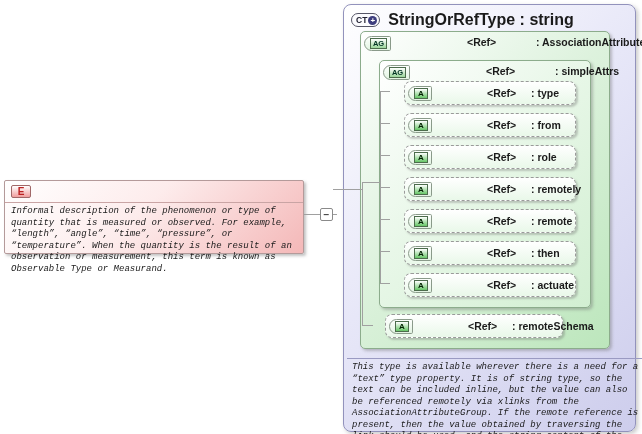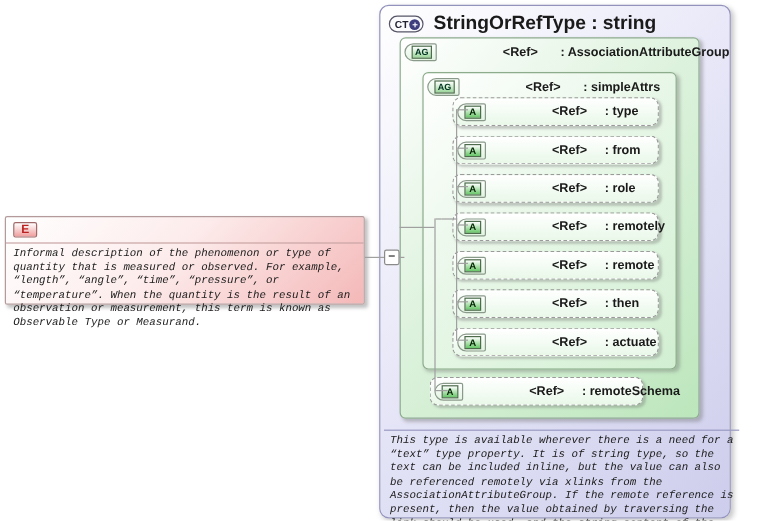--- a/index.html
+++ b/index.html
@@ -28,41 +28,41 @@
   
   .tline { position:absolute; background:#a0a0a0; }
   #toggle {
     position:absolute; left:320px; top:208px; width:13px; height:13px;
     border:1px solid #8a8a8a; border-radius:2px; background:#ffffff;
     font-size:10px; line-height:11px; font-weight:bold; color:#444; text-align:center;
   }
 
   
   #ct-box {
-    position:absolute; left:316px; top:4px; width:293px; height:428px;
+    position:absolute; left:343px; top:4px; width:293px; height:428px;
     border:1px solid #9292bc; border-radius:8px;
     background:linear-gradient(135deg,#ffffff 0%,#e7e7f8 45%,#cdcdec 100%);
     box-shadow:2px 2px 4px rgba(120,120,120,.4);
   }
   .ct-header { position:absolute; left:7px; top:6px; display:flex; align-items:center; }
   .ct-pill { display:flex; align-items:center; height:14px; border:1px solid #555566;
     border-radius:8px; background:#fbfbfe; padding:0 2px 0 4px; margin-right:8px; }
   .ct-txt { font-weight:bold; font-size:8.5px; color:#222233; }
   .plus-circle { width:9px; height:9px; border-radius:50%; background:#3e3e7e; color:#ffffff;
     font-size:8px; line-height:9px; font-weight:bold; text-align:center; margin-left:1px; }
 
   .green-box {
     position:absolute; border:1px solid #8cac8c; border-radius:5px;
     box-shadow:2px 2px 3px rgba(110,110,110,.4);
   }
   #ag-box { left:16px; top:26px; width:250px; height:318px;
     background:linear-gradient(135deg,#ffffff 0%,#ddf2dd 45%,#bce6bc 100%); }
   #simple-box { left:18px; top:28px; width:212px; height:248px;
     background:linear-gradient(135deg,#ffffff 0%,#e8f7e8 45%,#d2efd2 100%); }
-  .ag-header { display:flex; align-items:center; padding:4px 0 0 3px; }
+  .ag-header { display:flex; padding:4px 0 0 3px;gap:21px; }
   .cap { display:flex; align-items:center; height:15px; padding:0 3px 0 5px;
     border:1px solid #8a9a8a; border-radius:9px 2px 2px 9px;
     background:linear-gradient(#fdfffd,#e2f4e2); margin-right:7px; }
   .ag-icon { width:17px; height:11px; border:1px solid #4c6c4c;
     background:linear-gradient(#ffffff,#9ad69a); color:#003322;
     font-size:7.5px; line-height:10px; font-weight:bold; text-align:center; }
   .a-icon { width:14px; height:11px; border:1px solid #4c6c4c;
     background:linear-gradient(#ffffff,#66c666); color:#002200;
     font-size:8px; line-height:10px; font-weight:bold; text-align:center; }
   .ref { font-weight:bold; font-size:10.5px; width:48px; flex:none;margin-left:48px; }

